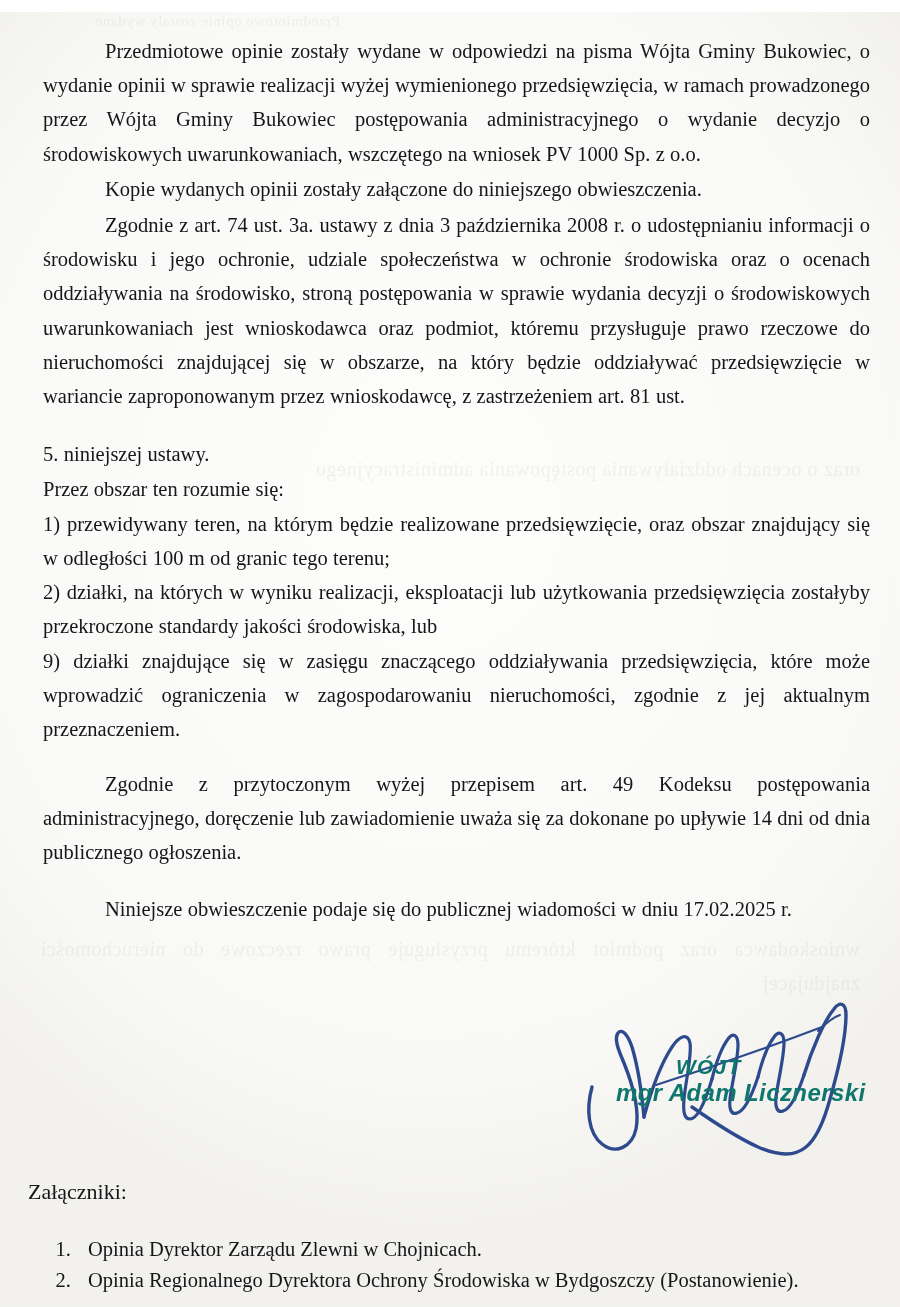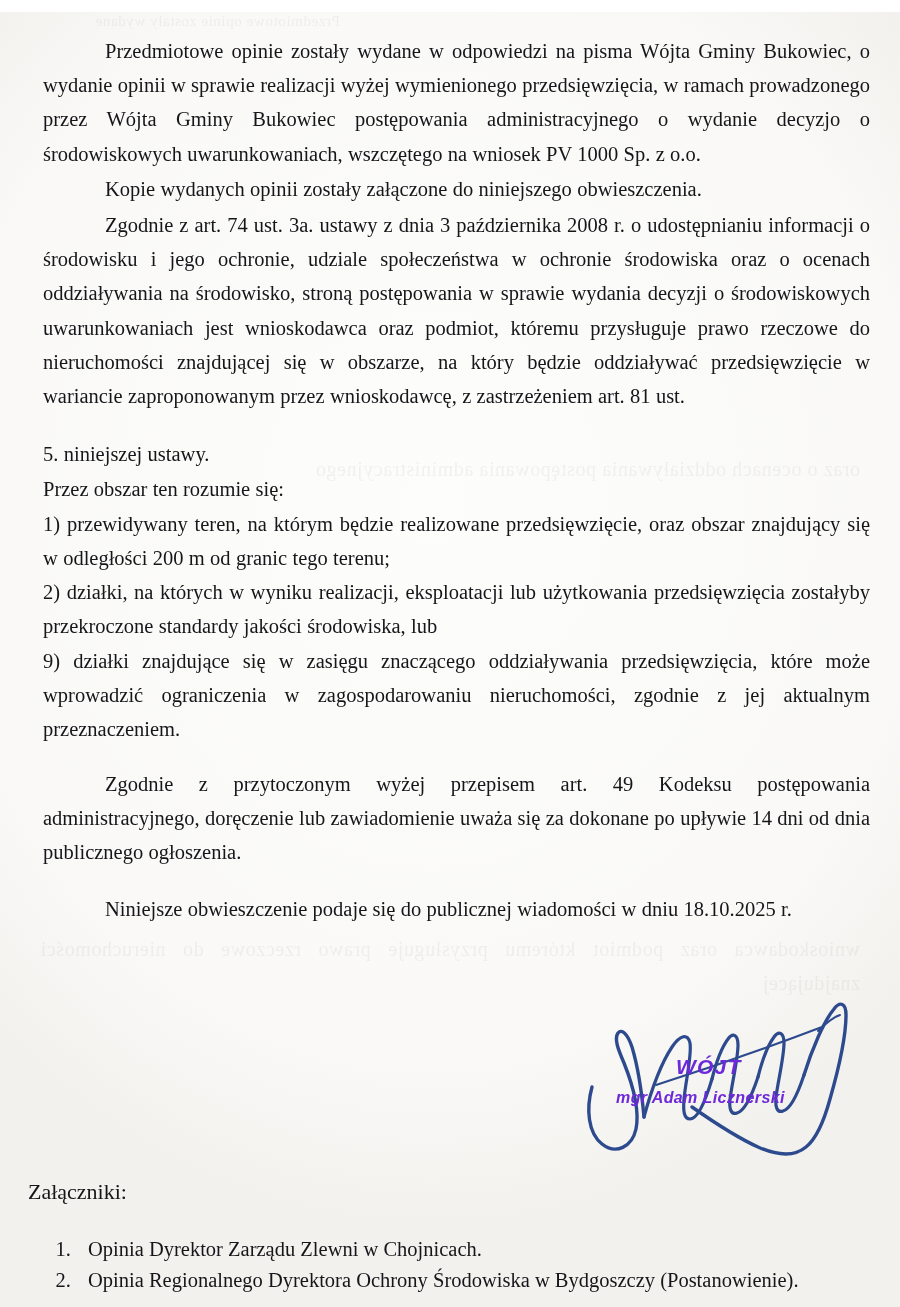--- a/index.html
+++ b/index.html
@@ -86,35 +86,35 @@
     width: 320px;
     height: 185px;
     z-index: 3;
   }
   .sig-svg { position: absolute; left: 0; top: 0; }
   .stamp {
     position: absolute;
     font-family: "Liberation Sans", "DejaVu Sans", sans-serif;
     font-style: italic;
     font-weight: bold;
-    color: #6d28d9;
+    color: #0f766e;
     white-space: nowrap;
     letter-spacing: 0.4px;
     z-index: 4;
   }
   .stamp-title {
     left: 104px;
     top: 68px;
     font-size: 21px;
     letter-spacing: 1.2px;
   }
   .stamp-name {
     left: 44px;
-    top: 102px;
-    font-size: 16px;
+    top: 92px;
+    font-size: 24px;
   }
 
   
   .attach-head {
     position: absolute;
     left: 28px;
     top: 1166px;
     font-size: 22px;
     line-height: 28px;
   }
@@ -159,37 +159,37 @@
 
     <div class="blk" id="p-4">
       <p class="para flush">5. niniejszej ustawy.</p>
     </div>
 
     <div class="blk" id="p-5">
       <p class="para flush">Przez obszar ten rozumie się:</p>
     </div>
 
     <div class="blk" id="p-6">
-      <p class="para flush">1) przewidywany teren, na którym będzie realizowane przedsięwzięcie, oraz obszar znajdujący się w odległości 200 m od granic tego terenu;</p>
+      <p class="para flush">1) przewidywany teren, na którym będzie realizowane przedsięwzięcie, oraz obszar znajdujący się w odległości 100 m od granic tego terenu;</p>
     </div>
 
     <div class="blk" id="p-7">
       <p class="para flush">2) działki, na których w wyniku realizacji, eksploatacji lub użytkowania przedsięwzięcia zostałyby przekroczone standardy jakości środowiska, lub</p>
     </div>
 
     <div class="blk" id="p-8">
       <p class="para flush">9) działki znajdujące się w zasięgu znaczącego oddziaływania przedsięwzięcia, które może wprowadzić ograniczenia w zagospodarowaniu nieruchomości, zgodnie z jej aktualnym przeznaczeniem.</p>
     </div>
 
     <div class="blk" id="p-9">
       <p class="para indent">Zgodnie z przytoczonym wyżej przepisem art. 49 Kodeksu postępowania administracyjnego, doręczenie lub zawiadomienie uważa się za dokonane po upływie 14 dni od dnia publicznego ogłoszenia.</p>
     </div>
 
     <div class="blk" id="p-10">
-      <p class="para indent">Niniejsze obwieszczenie podaje się do publicznej wiadomości w dniu 18.10.2025 r.</p>
+      <p class="para indent">Niniejsze obwieszczenie podaje się do publicznej wiadomości w dniu 17.02.2025 r.</p>
     </div>
 
     <div class="sig-block">
       <svg class="sig-svg" width="320" height="185" viewBox="0 0 320 185" aria-hidden="true">
         <g fill="none" stroke="#2e4a8e" stroke-linecap="round" stroke-linejoin="round">
           <path d="M20 100 C14 122 16 146 30 157 C44 168 60 160 64 142 C68 122 60 96 52 76 C46 62 42 52 46 46 C50 41 56 48 60 60 C66 80 70 108 72 130" stroke-width="3.4"></path>
           <path d="M72 130 C78 108 88 78 100 60 C108 48 116 46 118 56 C120 68 114 92 112 112 C111 124 112 132 118 132 C126 132 134 112 140 92" stroke-width="3.2"></path>
           <path d="M140 92 C144 76 150 60 156 52 C161 45 166 48 166 58 C166 72 160 96 158 112 C157 122 159 128 165 126 C173 124 180 108 186 90" stroke-width="3.2"></path>
           <path d="M186 90 C190 74 196 58 202 50 C207 43 212 46 212 56 C212 70 206 94 204 110 C203 120 205 126 211 124 C219 122 226 106 232 88" stroke-width="3.2"></path>
           <path d="M232 88 C240 62 252 34 262 22 C268 14 274 16 274 28 C274 48 266 84 258 112 C252 134 244 152 234 160 C222 170 204 168 186 160 C164 150 140 134 120 120" stroke-width="3.4"></path>

